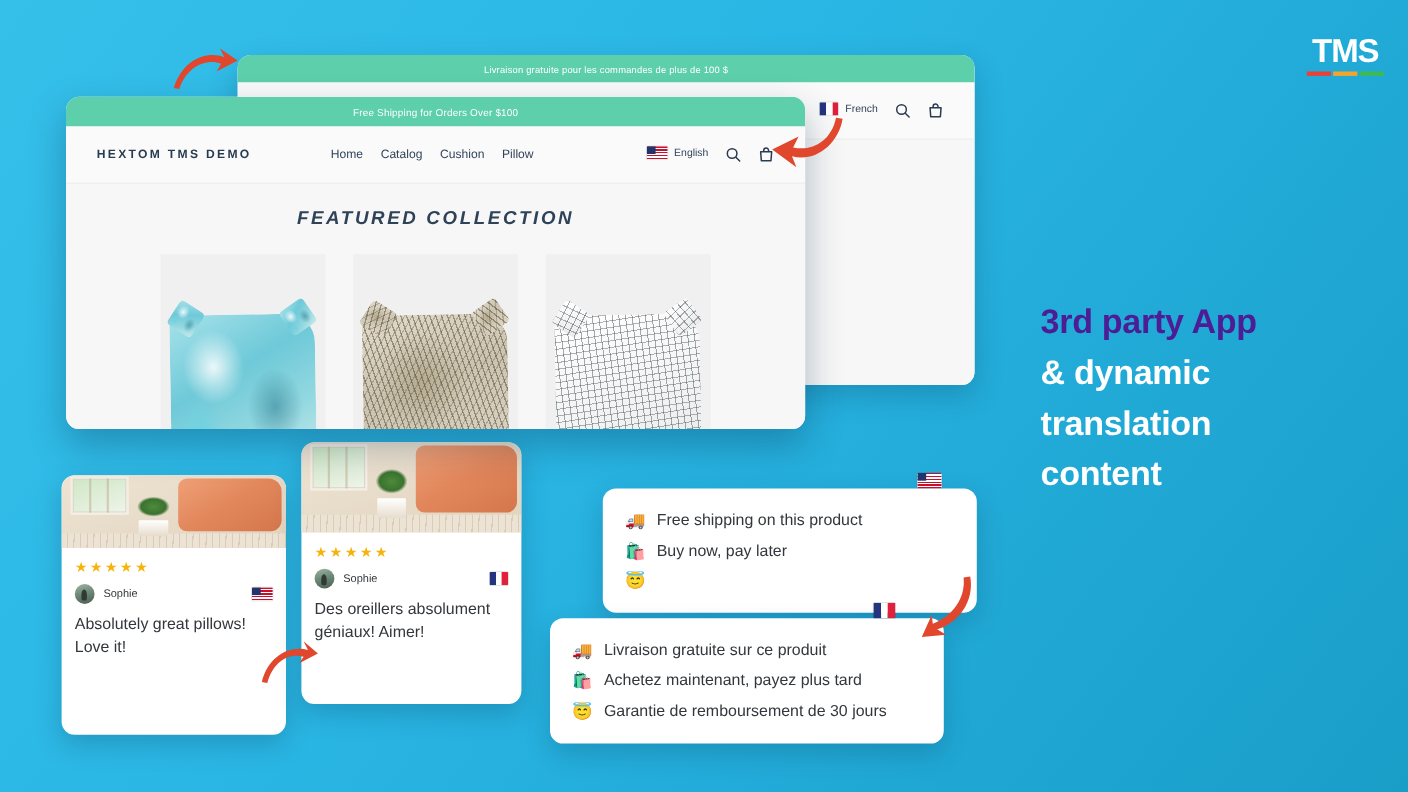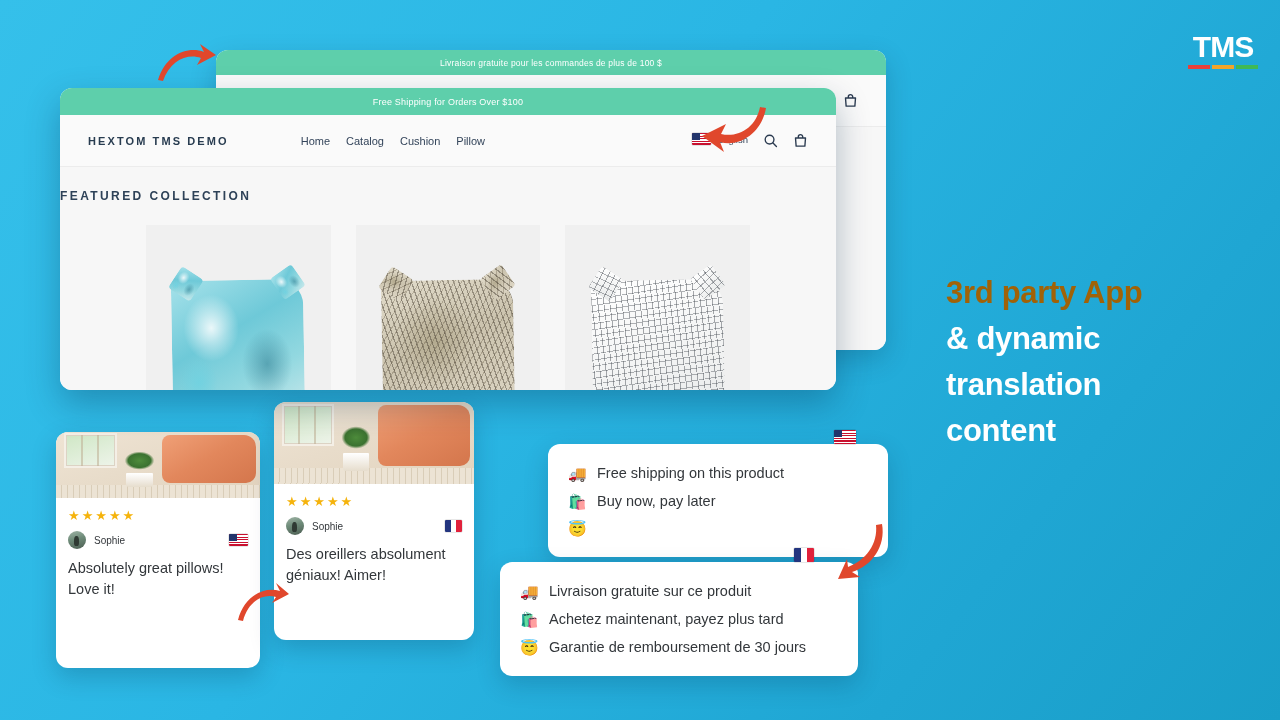--- a/index.html
+++ b/index.html
@@ -20,33 +20,33 @@
   }
   #tms-logo .bars { display:flex; margin-top:3px; height:4px; gap:2px; }
   #tms-logo .bars i { flex:1; display:block; height:100%; }
 
   
   #headline {
     position:absolute; left:946px; top:270px; width:300px;
     font-size:31px; font-weight:bold; line-height:46px; color:#ffffff;
     letter-spacing:-0.3px;
   }
-  #headline .accent { color:#a16207; display:block; }
+  #headline .accent { color:#4c1d95; display:block; }
   #headline .rest { display:block; }
 
   
   .browser {
     position:absolute; background:#ffffff; border-radius:12px; overflow:hidden;
   }
   #browser-back {
     left:216px; top:50px; width:670px; height:300px;
     box-shadow:0 10px 26px rgba(0,40,70,0.22);
   }
   #browser-front {
-    left:60px; top:88px; width:776px; height:302px;
+    left:60px; top:88px; width:672px; height:302px;
     box-shadow:0 14px 34px rgba(0,40,70,0.30);
     z-index:6;
   }
   .promo-bar {
     height:25px; background:#5ecfab; color:#ffffff;
     display:flex; align-items:center; justify-content:center;
     font-size:8.5px; letter-spacing:.2px;
   }
   #browser-front .promo-bar { height:27px; font-size:9px; }
   .nav-bar {
@@ -78,22 +78,22 @@
   .flag-fr i { flex:1; height:100%; display:block; }
   .flag-fr i:nth-child(1){ background:#23357f; }
   .flag-fr i:nth-child(2){ background:#ffffff; }
   .flag-fr i:nth-child(3){ background:#e1213b; }
 
   .icon-btn { width:15px; height:15px; color:#2b3b50; display:block; }
   .icon-btn svg { width:100%; height:100%; display:block; }
 
   .page-body { background:#f7f7f7; height:100%; }
   .featured-title {
-    font-size:12px; letter-spacing:2.4px;
-    color:#2e4258; font-weight:bold; padding:22px 0 0;
+    text-align:center; font-size:17px; letter-spacing:2.4px;
+    color:#2e4258; font-weight:bold; padding:22px 0 0;font-style:italic;
   }
   .product-grid {
     display:flex; gap:25px; padding:22px 86px 0; justify-content:center;
   }
   .product-card { flex:1; height:175px; background:#f0f0f0; position:relative; overflow:hidden; }
   .pillow { position:absolute; left:50%; bottom:-16px; transform:translateX(-50%) rotate(-1deg);
             width:132px; height:136px; border-radius:6px 26px 6px 26px; }
   .pillow::before, .pillow::after {
     content:""; position:absolute; top:-10px; width:26px; height:26px;
     background:inherit; border-radius:4px;

